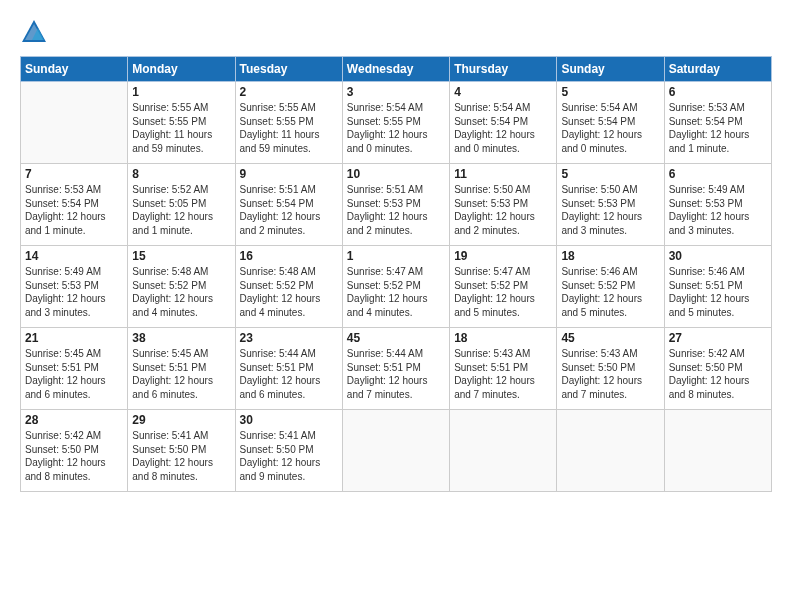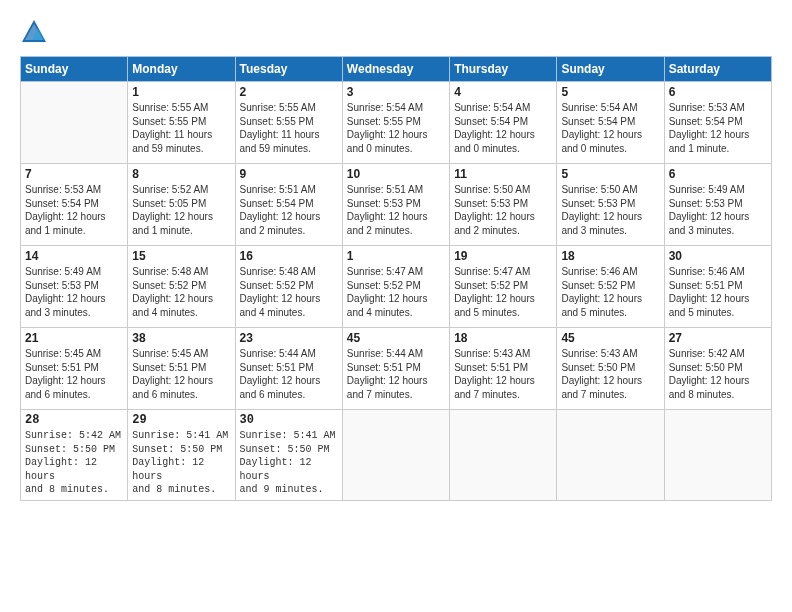--- a/index.html
+++ b/index.html
@@ -91,21 +91,20 @@
     .day-info {
       font-size: 10px;
       color: #333;
       line-height: 1.35;
     }
     .empty-cell {
       background: #f9f9f9;
     }
     .last-row td {
       height: 72px;
-      font-family: Liberation Mono, monospace;
     }
   </style>
 </head>
 <body>
 
 <div class="page">
   <div class="header">
     <div class="logo">
       <svg class="logo-icon" viewBox="0 0 28 28">
         <polygon points="14,2 26,24 2,24" fill="#1a6eb5"></polygon>

